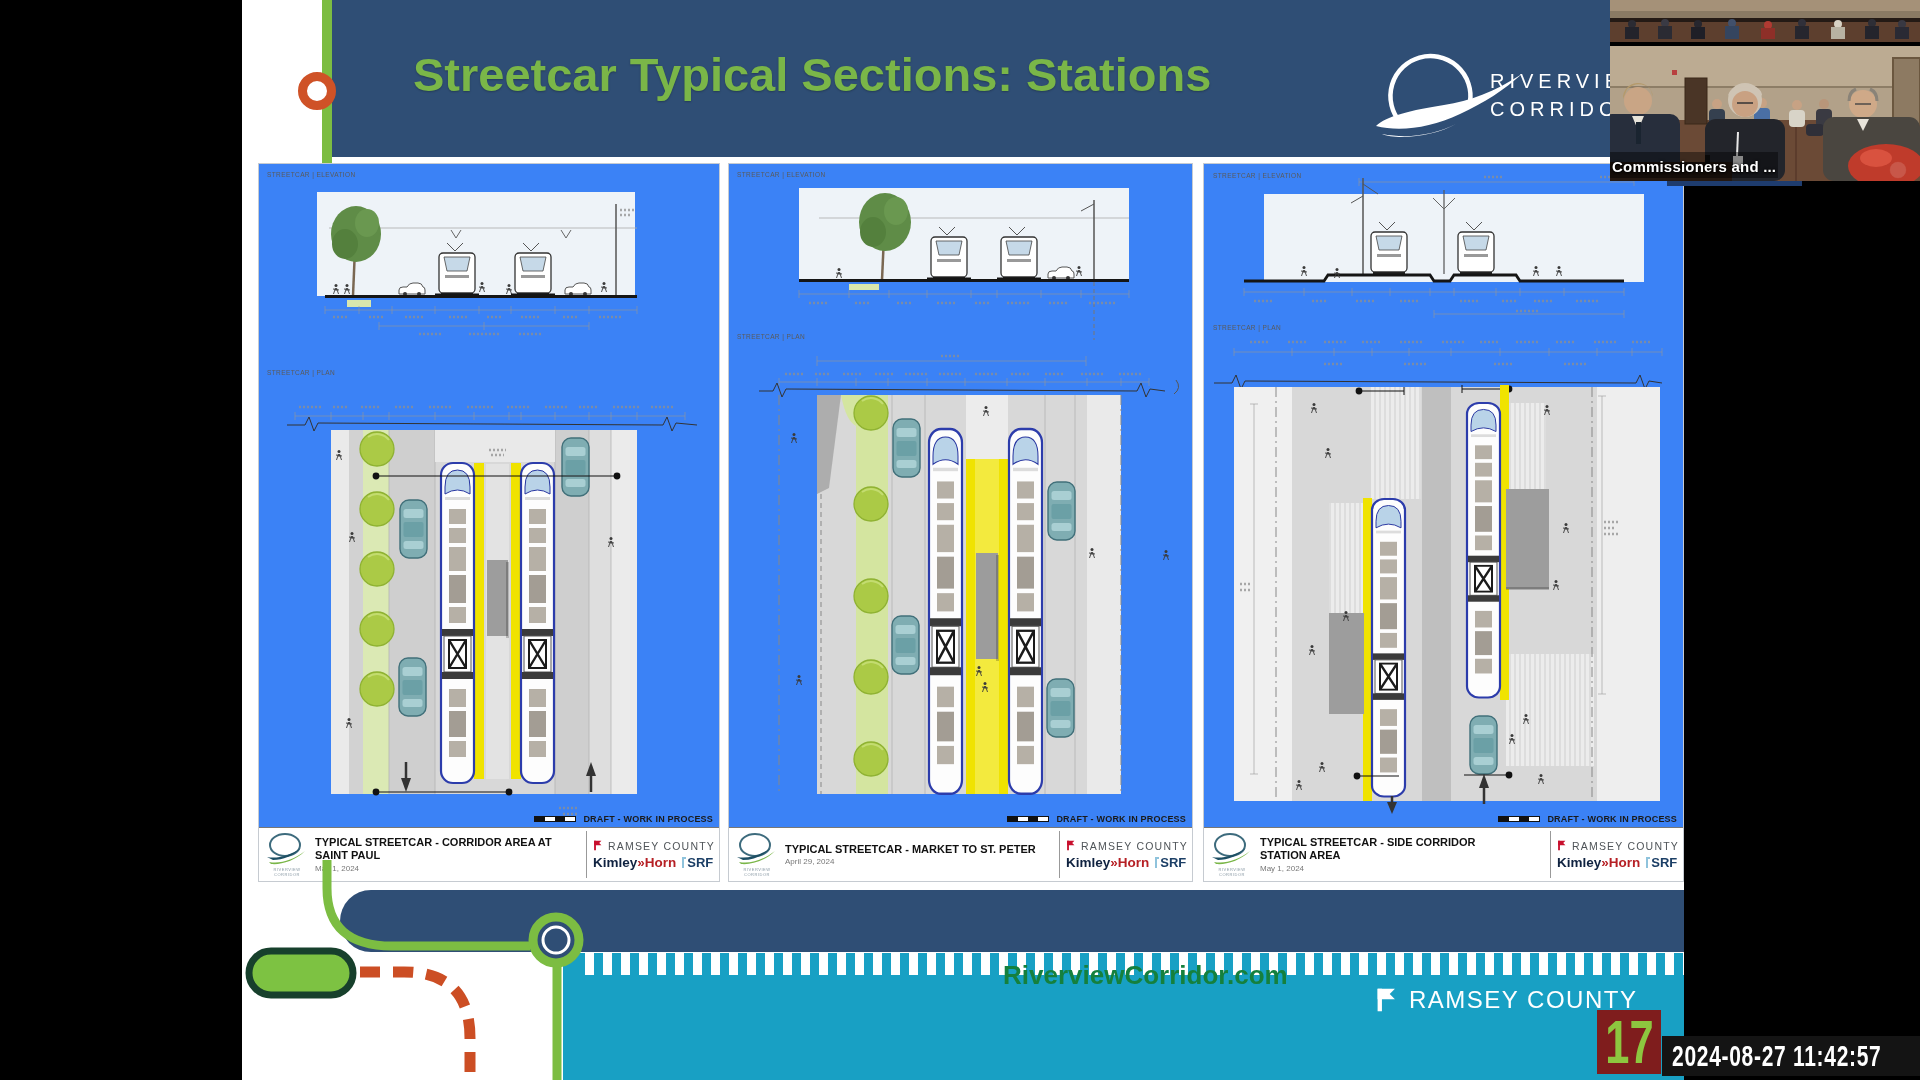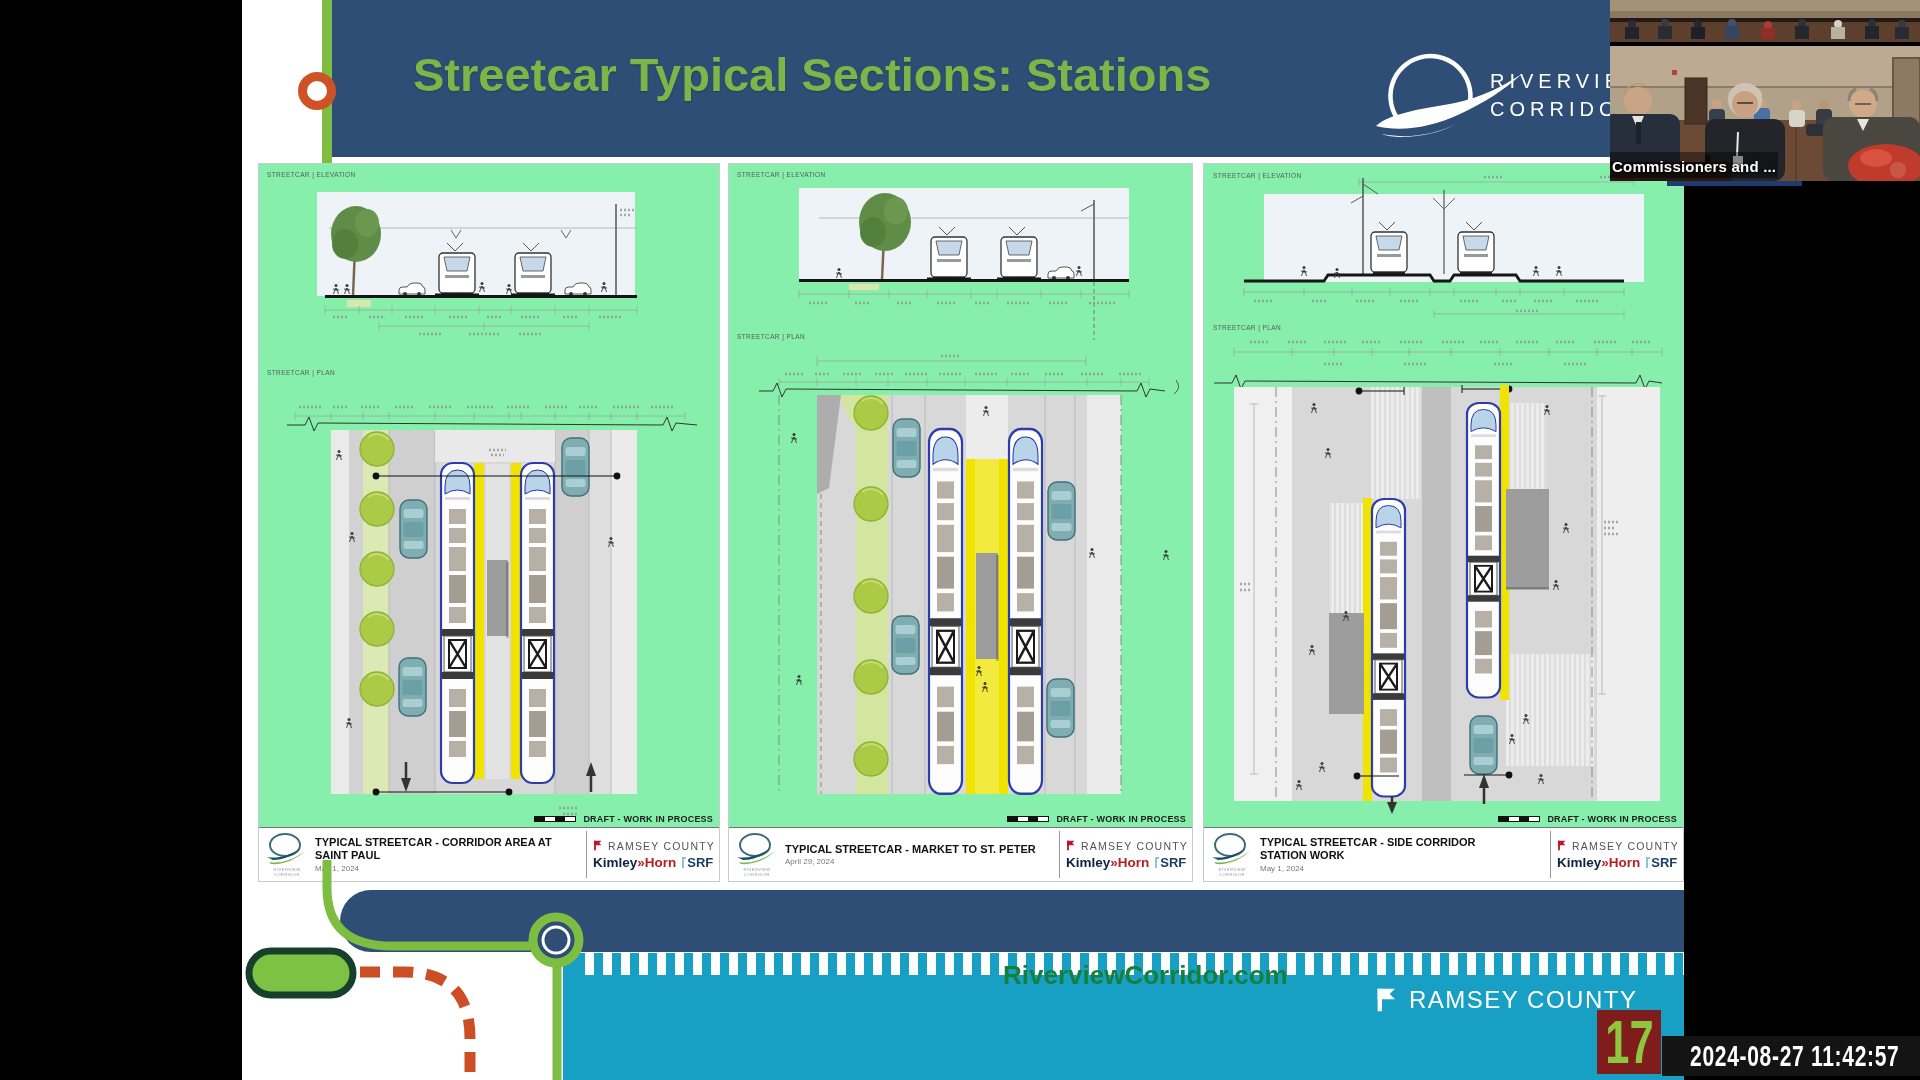--- a/index.html
+++ b/index.html
@@ -10,21 +10,21 @@
   .slide{position:absolute;left:242px;top:0;width:1442px;height:1080px;background:#fff;padding-left:48px;}
   .header-band{position:absolute;left:90px;top:0;width:1352px;height:157px;background:#2f4e75;}
   .green-vline{position:absolute;left:80px;top:0;width:10px;height:164px;background:#7cbd42;}
   .orange-ring{position:absolute;left:56px;top:72px;width:38px;height:38px;border:9px solid #cf5227;
                border-radius:50%;background:#fff;z-index:3;}
   .slide-title{position:absolute;left:171px;top:47px;font-size:47px;font-weight:bold;color:#7ab648;
                letter-spacing:0;white-space:nowrap;text-shadow:0 1px 2px rgba(0,0,0,.25);}
   .rv-logo{position:absolute;left:1130px;top:42px;}
   .rv-logo text{fill:#fff;font-family:"Liberation Sans",sans-serif;font-size:20px;letter-spacing:5px;}
   
-  .dwg{position:absolute;top:163px;background:#86efac;border:1px solid #c6cbd1;}
+  .dwg{position:absolute;top:163px;background:#3b82f6;border:1px solid #c6cbd1;}
   .dwg-1{left:16px;width:462px;height:719px;}
   .dwg-2{left:486px;width:465px;height:719px;}
   .dwg-3{left:961px;width:481px;height:719px;}
   .dwg svg.sheet{position:absolute;left:0;top:0;}
   .dwg .lbl{font-size:6.5px;fill:#5a5a5a;letter-spacing:.4px;font-family:"Liberation Sans",sans-serif;}
   .draft{position:absolute;right:6px;bottom:57px;display:flex;align-items:center;gap:7px;z-index:2;}
   .sbar{width:42px;height:6px;border:1px solid #111;
         background:linear-gradient(90deg,#111 0 25%,#fff 25% 50%,#111 50% 75%,#fff 75% 100%);}
   .draft span{font-size:9px;font-weight:bold;color:#1a1a1a;letter-spacing:.2px;}
   .tblock{position:absolute;left:0;right:0;bottom:0;height:54px;border-top:1px solid #777;
@@ -56,21 +56,21 @@
             color:#fff;font-size:24px;letter-spacing:1.5px;font-weight:500;}
   .page-box{position:absolute;left:1355px;top:1010px;width:64px;height:64px;background:#7f1d1d;z-index:5;
             display:flex;align-items:center;justify-content:center;}
   .page-box span{color:#8dc63f;font-size:62px;font-weight:bold;transform:scaleX(.7);display:block;line-height:1;}
   
   .cam{position:absolute;left:1610px;top:0;width:310px;height:181px;z-index:10;background:#0369a1;}
   .cam-caption{position:absolute;left:2px;bottom:6px;font-size:15px;font-weight:bold;color:#fff;
                text-shadow:0 1px 2px #000,0 0 3px #000;letter-spacing:.2px;}
   .blue-sliver{position:absolute;left:1667px;top:181px;width:135px;height:5px;background:#1e3c6e;z-index:9;}
   .timestamp{position:absolute;left:1662px;top:1036px;width:258px;height:40px;background:#141414;z-index:11;
-             display:flex;align-items:center;padding-left:28px;}
+             display:flex;align-items:center;padding-left:10px;}
   .timestamp span{color:#fff;font-size:30px;font-weight:bold;transform:scaleX(.7);transform-origin:left center;
                   white-space:nowrap;letter-spacing:1px;}
   
   .dim{stroke:#999;stroke-width:.6;fill:none;}
   .mim{stroke:#8f8f8f;stroke-width:2.6;fill:none;stroke-dasharray:2 2;opacity:.75;}
 </style>
 </head>
 <body>
 
 <div class="stage">
@@ -463,21 +463,21 @@
         <div class="tb-logo">
           <svg width="44" height="32" viewBox="0 0 44 32">
             <ellipse cx="20" cy="12" rx="15" ry="11" fill="none" stroke="#3d6b7d" stroke-width="2"></ellipse>
             <path d="M2,24 C12,26 24,23 36,15 C28,23 18,27 8,27 Z" fill="#1c4e63"></path>
             <path d="M4,29 C16,31 28,27 40,18 C30,28 16,32 6,31 Z" fill="#7ab648"></path>
           </svg>
           <div class="cap">RIVERVIEW CORRIDOR</div>
         </div>
         <div class="tb-titles">
           <div class="tb-t1">TYPICAL STREETCAR - SIDE CORRIDOR</div>
-          <div class="tb-t1">STATION WORK</div>
+          <div class="tb-t1">STATION AREA</div>
           <div class="tb-date">May 1, 2024</div>
         </div>
         <div class="tb-sep"></div>
         <div class="tb-firms">
           <div class="tb-ramsey">
             <svg width="13" height="13" viewBox="0 0 30 30">
               <path d="M3,2 h20 l-6,6 6,6 h-20 z" fill="#c8102e"></path>
                 <rect x="3" y="2" width="5" height="26" fill="#c8102e"></rect>
             </svg>
             <span>RAMSEY COUNTY</span>

